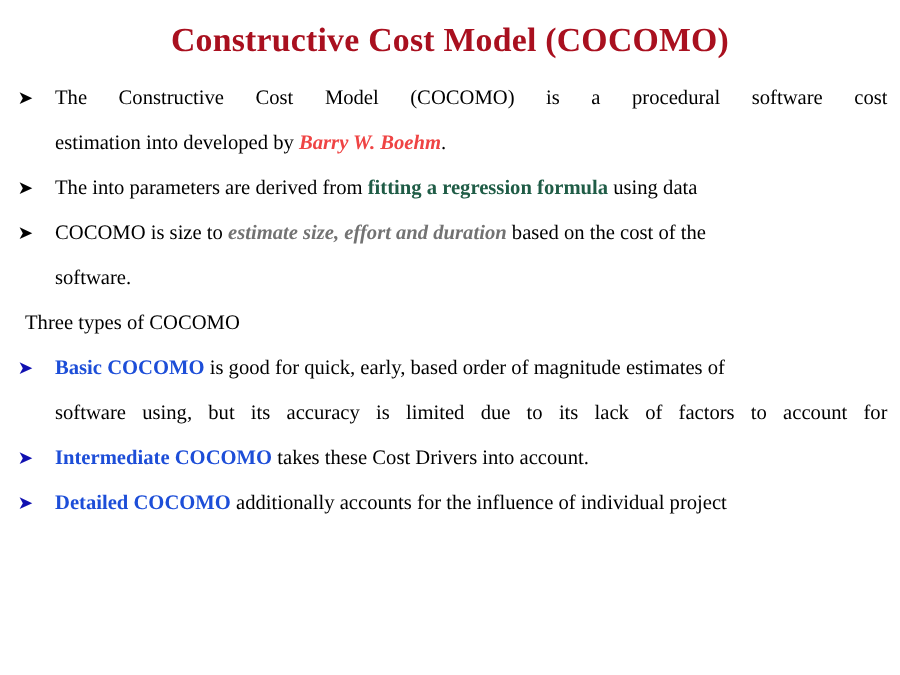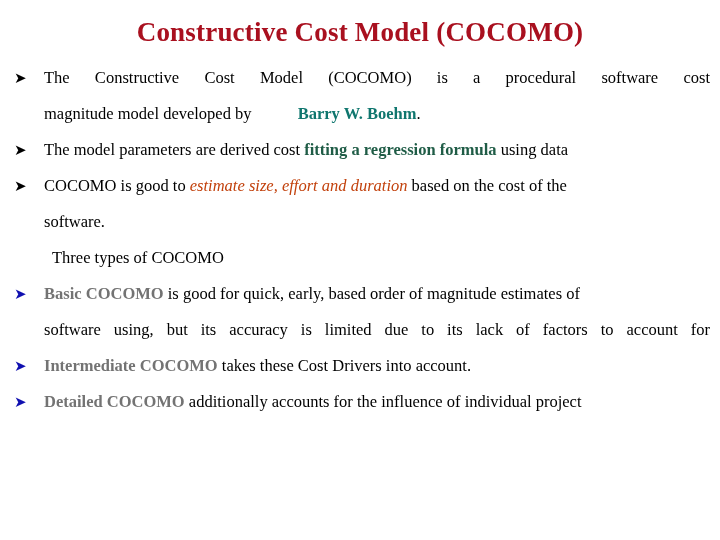--- a/index.html
+++ b/index.html
@@ -101,68 +101,67 @@
     text-align: left;
     text-align-last: left;
   }
 
   .plain-row {
     position: absolute;
     left: 20px;
     top: 0;
     height: 36px;
     line-height: 36px;
-    margin-left: 32px;
   }
 
   .em-blue-i {
-    color: #0f766e;
+    color: #ef4444;
     font-weight: bold;
-    margin-left: 42px;
+    font-style: italic;
   }
   .em-green-i {
     color: #1f5c46;
     font-weight: bold;
   }
   .em-red-i {
-    color: #c2410c;
-    font-weight: normal;
+    color: #737373;
+    font-weight: bold;
     font-style: italic;
   }
   .em-blue-b {
-    color: #737373;
+    color: #1d4ed8;
     font-weight: bold;
     font-style: normal;
   }
 </style>
 </head>
 <body>
 
 <div class="slide">
 
   <div class="slide-title">Constructive Cost Model (COCOMO)</div>
 
   <div class="body-block">
 
     <div class="row bullet-row">
       <span class="bullet">➤</span>
       <div class="just">The Constructive Cost Model (COCOMO) is a procedural software cost</div>
     </div>
     <div class="row">
-      <div class="cont last"><span>magnitude model developed by </span><span class="em-blue-i">Barry W. Boehm</span><span>.</span></div>
+      <div class="cont last"><span>estimation into developed by </span><span class="em-blue-i">Barry W. Boehm</span><span>.</span></div>
     </div>
 
     <div class="row bullet-row">
       <span class="bullet">➤</span>
-      <div class="just last"><span>The model parameters are derived cost </span><span class="em-green-i">fitting a regression formula</span><span> using data</span></div>
+      <div class="just last"><span>The into parameters are derived from </span><span class="em-green-i">fitting a regression formula</span><span> using data</span></div>
     </div>
 
     <div class="row bullet-row">
       <span class="bullet">➤</span>
-      <div class="just last"><span>COCOMO is good to </span><span class="em-red-i">estimate size, effort and duration</span><span> based on the cost of the</span></div>
+      <div class="just last"><span>COCOMO is size to </span><span class="em-red-i">estimate size, effort and duration</span><span> based on the cost of the</span></div>
     </div>
     <div class="row">
       <div class="cont last">software.</div>
     </div>
 
     <div class="row">
       <div class="plain-row">Three types of COCOMO</div>
     </div>
 
     <div class="row bullet-row">

